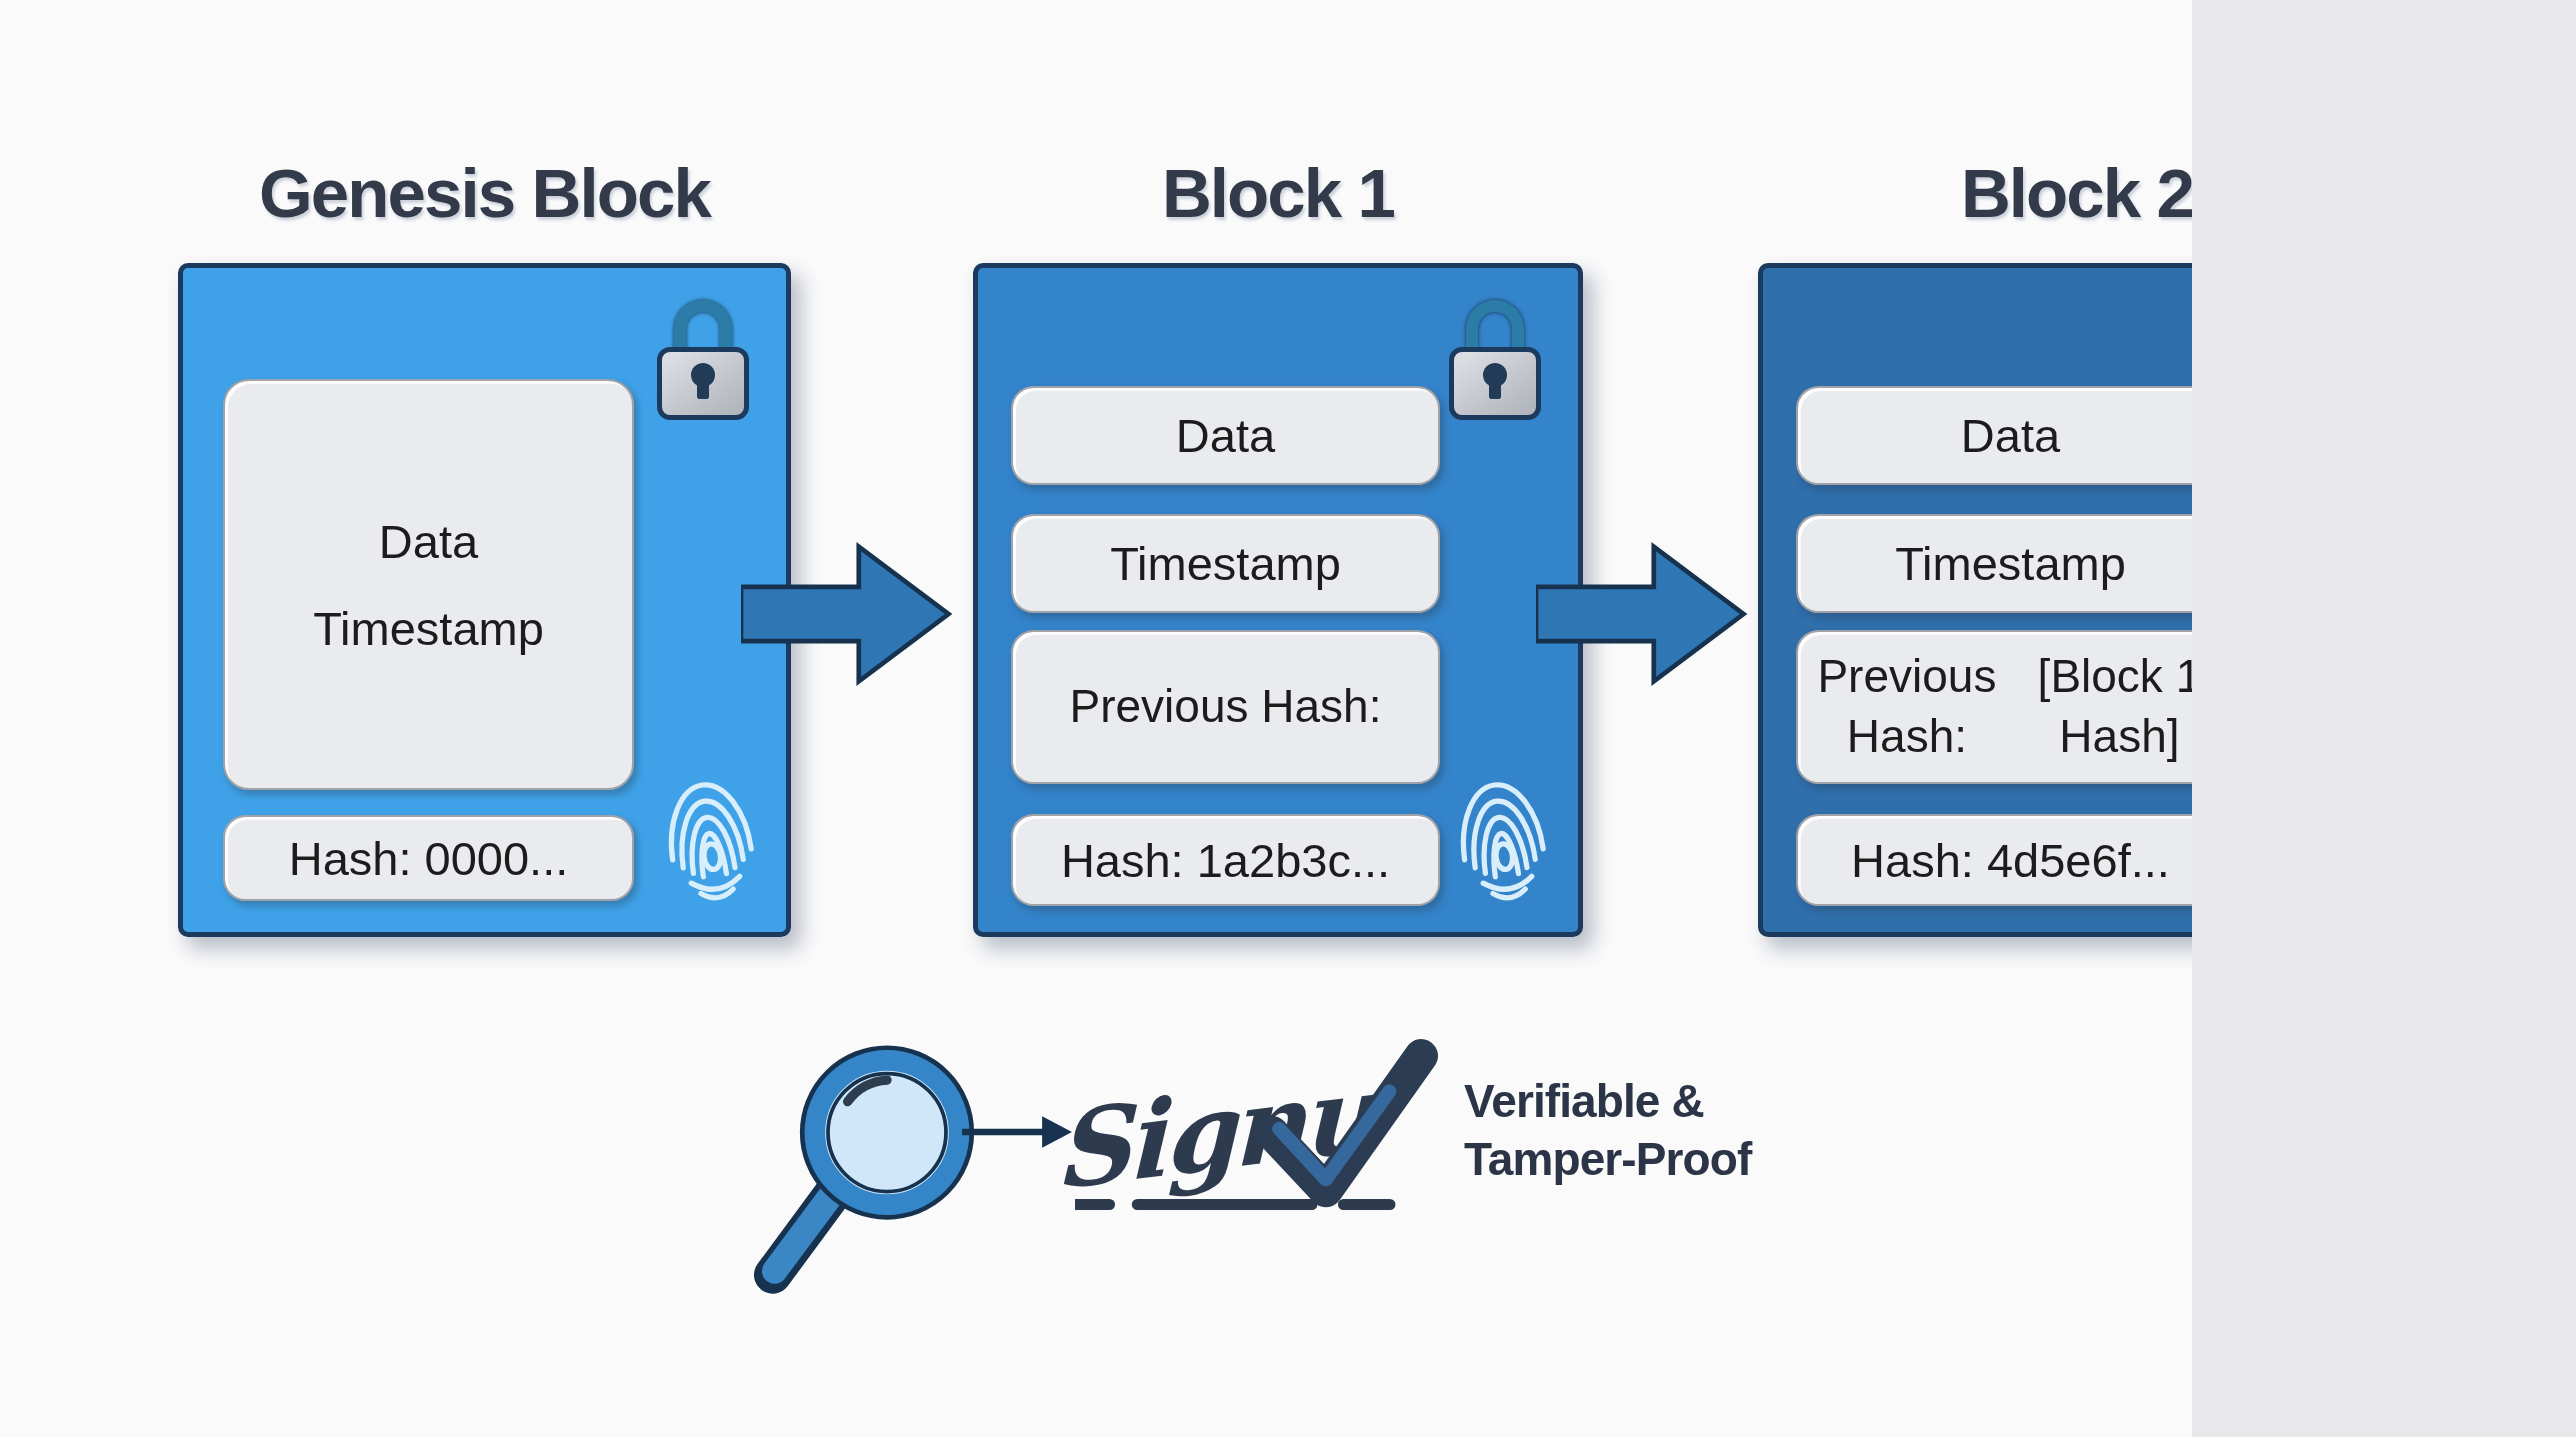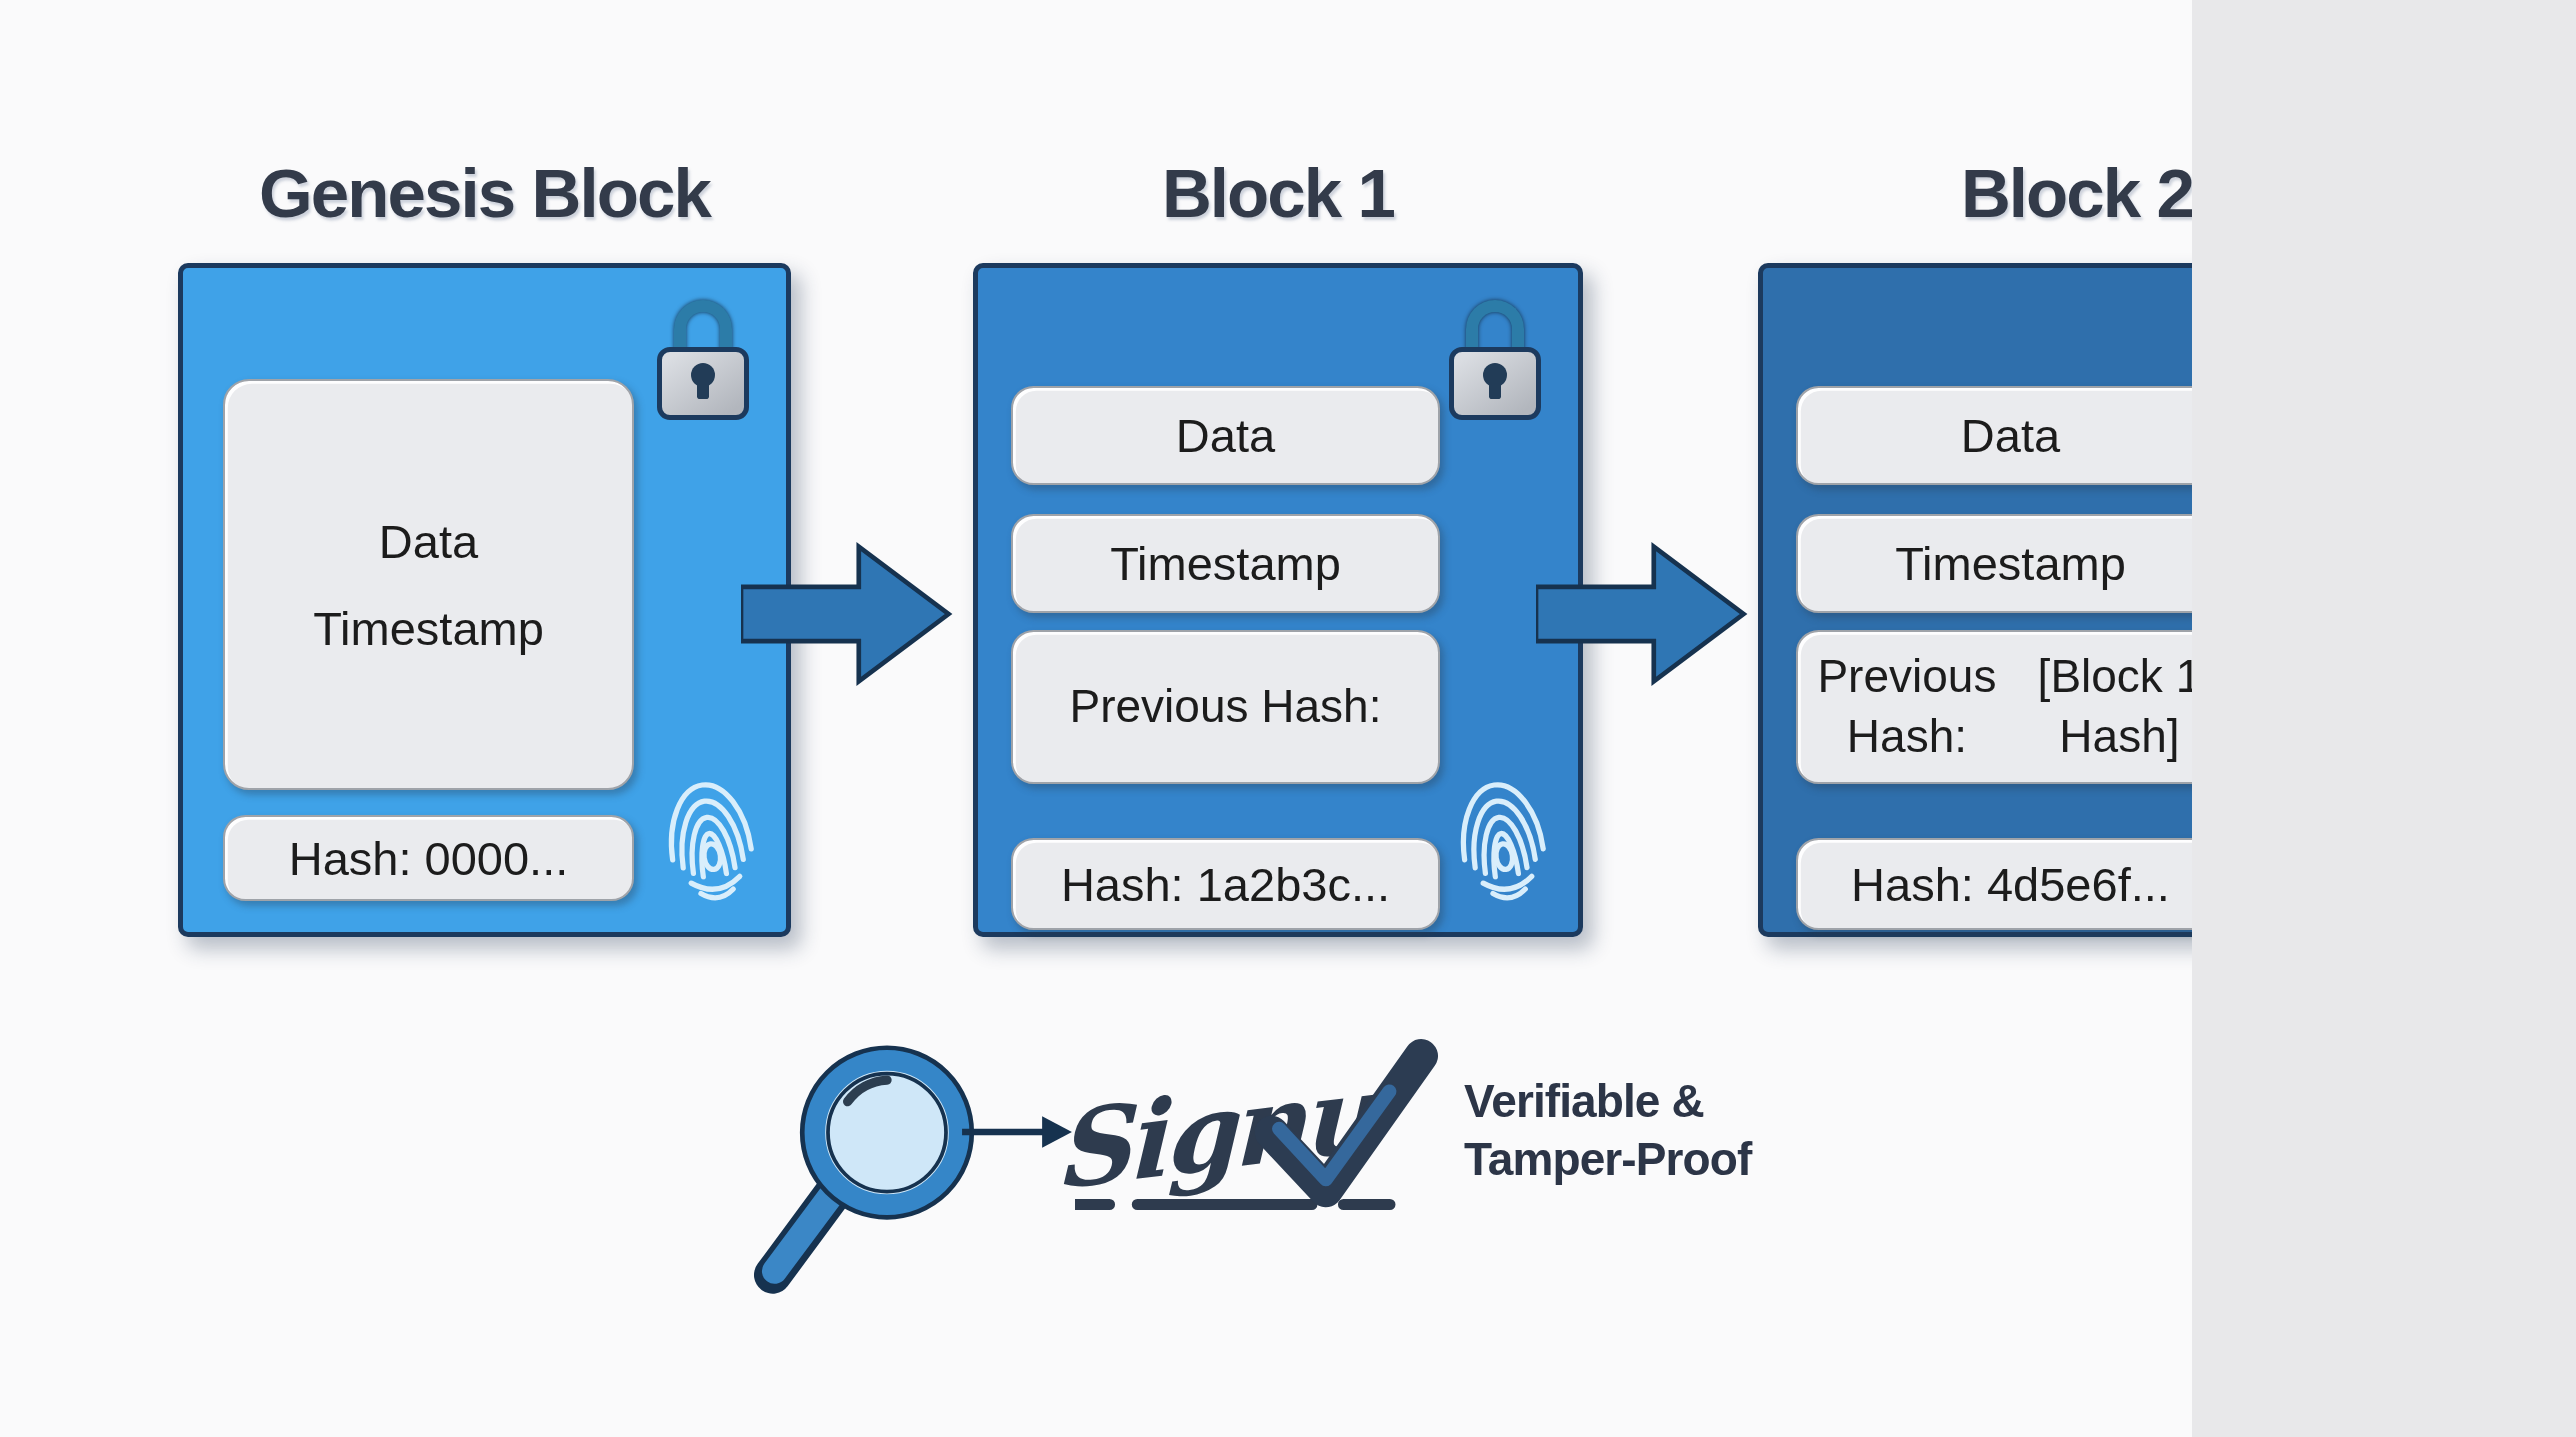--- a/index.html
+++ b/index.html
@@ -42,21 +42,21 @@
     border:2.8px solid var(--pill-border,#9FA3A9);
     border-radius:22.5px;box-sizing:border-box;
     box-shadow:3.7px 4.7px 7.5px rgba(40,60,80,.35), inset 2.8px 2.8px 0 rgba(255,255,255,.95);
     display:flex;align-items:center;justify-content:center;
     color:var(--pill-text,#1C1C1C);
     font-size:47px;text-align:center;
   }
   .pill.p-data{top:118px;height:99px;}
   .pill.p-timestamp{top:246px;height:99px;}
   .pill.p-prevhash{top:362px;height:154px;flex-direction:row;font-size:46px;line-height:1.3;}
-  .pill.p-hash{top:546px;height:92px;margin-top:24px;}
+  .pill.p-hash{top:546px;height:92px;}
 
   .databox{
     position:absolute;left:40px;top:111px;width:411px;height:411px;
     background:var(--pill-bg,#EAEBEE);
     border:2.8px solid var(--pill-border,#9FA3A9);
     border-radius:26px;box-sizing:border-box;
     box-shadow:3.7px 4.7px 7.5px rgba(40,60,80,.35), inset 2.8px 2.8px 0 rgba(255,255,255,.95);
     display:flex;flex-direction:column;align-items:center;justify-content:center;
     gap:32px;font-size:47px;color:var(--pill-text,#1C1C1C);
   }

